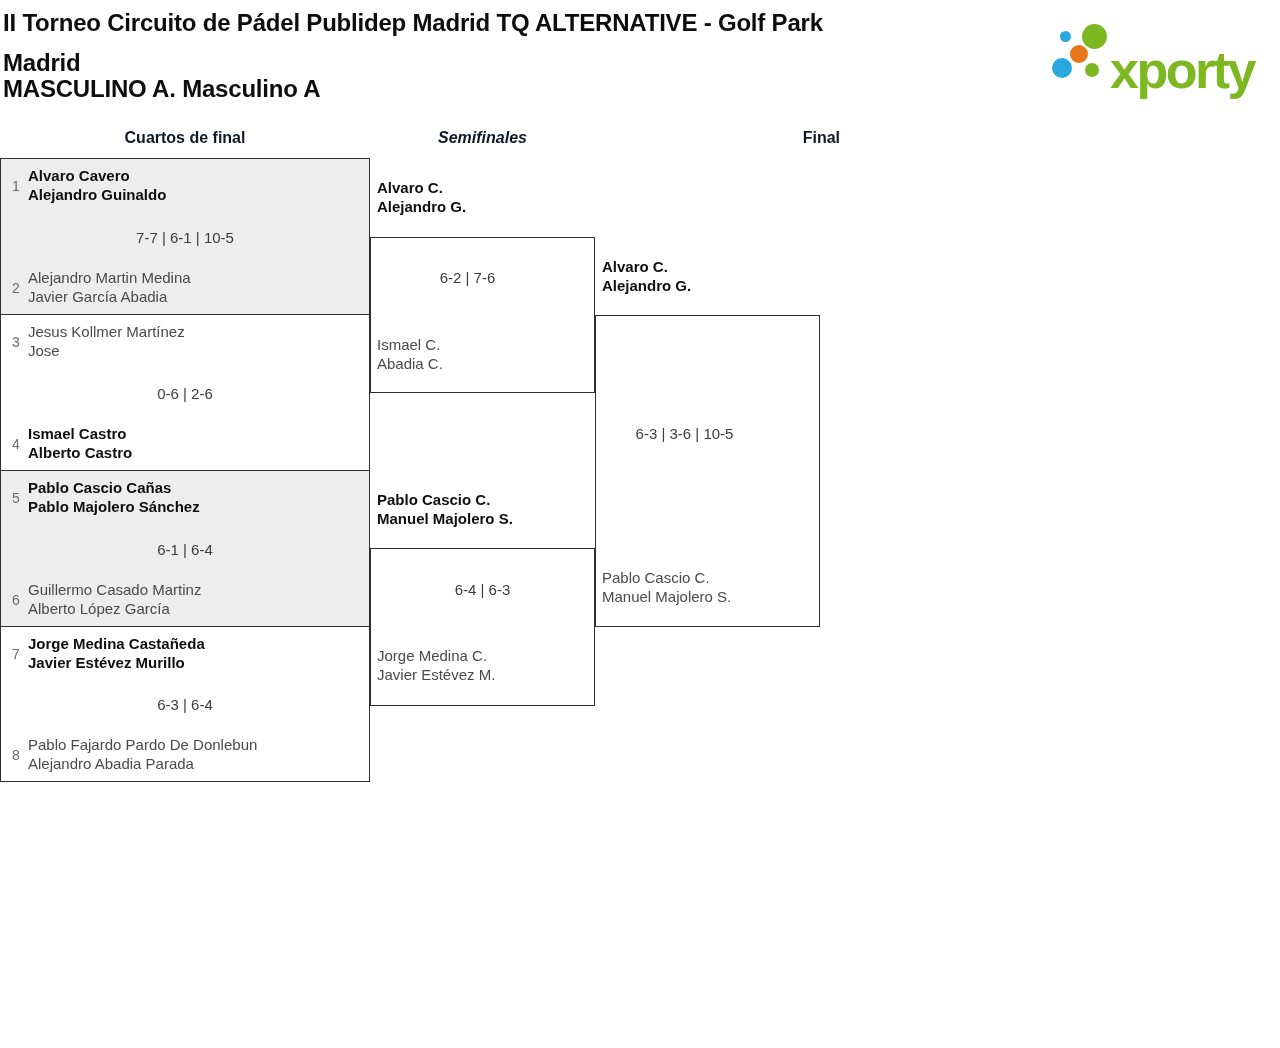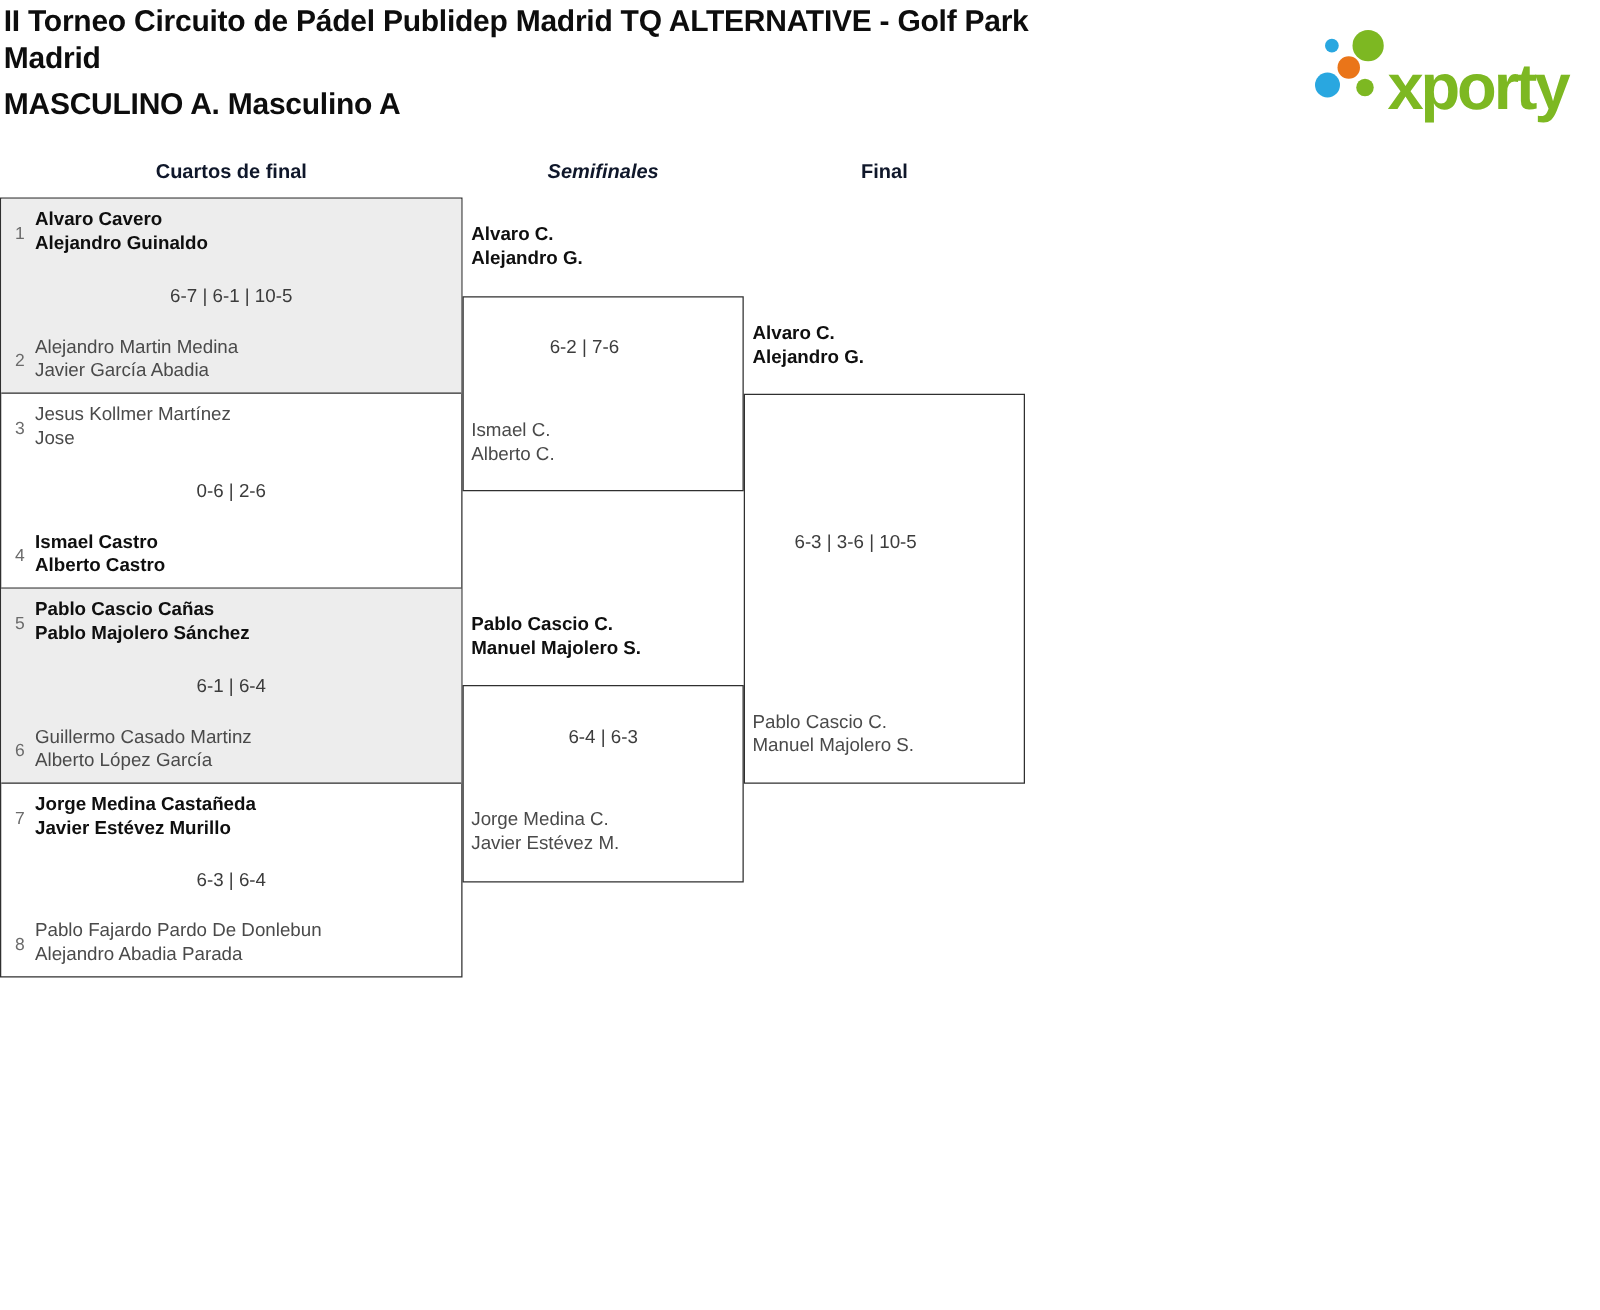--- a/index.html
+++ b/index.html
@@ -2,21 +2,21 @@
 <html><head>
 <meta charset="utf-8">
 <style>
   * { box-sizing: border-box; margin: 0; padding: 0; }
   html, body { width: 1280px; height: 1048px; background: #ffffff; }
   body { font-family: "Liberation Sans", sans-serif; position: relative; overflow: hidden; }
 
   
   .title {
     position: absolute; left: 3px; top: 3px; width: 892px;
-    font-size: 24px; line-height: 29px; font-weight: 700; color: #0d0d0d;
+    font-size: 24px; line-height: 40px; font-weight: 700; color: #0d0d0d;
     letter-spacing: -0.2px;
   }
   .category { top: 69px; width: 600px; }
 
   
   .logo { position: absolute; left: 1048px; top: 22px; width: 232px; height: 86px; cursor: pointer; }
   .dot { position: absolute; border-radius: 50%; }
   #dot-blue-small  { left: 12px; top: 9px;  width: 11px; height: 11px; background: #29a7e0; }
   #dot-green-big   { left: 34px; top: 2px;  width: 25px; height: 25px; background: #7db822; }
   #dot-orange      { left: 22px; top: 23px; width: 18px; height: 18px; background: #ea7519; }
@@ -28,21 +28,21 @@
     letter-spacing: -2.5px; color: #7db822;
   }
 
   
   .round-label {
     position: absolute; top: 129px; text-align: center;
     font-size: 16px; font-weight: 700; color: #0f172a;
   }
   #rl-0 { left: 0;     width: 370px; }
   #rl-1 { left: 370px; width: 225px; font-style: italic; }
-  #rl-2 { left: 595px; width: 225px; }
+  #rl-2 { left: 615px; width: 225px; text-align: right; }
 
   
   .qf-column {
     position: absolute; left: 0; top: 158px; width: 370px; height: 624px;
     border: 1px solid #2f2f2f; background: #fff;
   }
   .match-block { position: relative; height: 156px; border-bottom: 1px solid #2f2f2f; }
   .match-block:last-child { height: 154px; border-bottom: none; }
   .match-block.alt { background: #ededed; }
 
@@ -99,21 +99,21 @@
 <div class="qf-column">
 
   <div class="match-block alt">
     <div class="team t1 winner">
       <span class="seed">1</span>
       <span class="names">
         <span class="pl">Alvaro Cavero</span>
         <span class="pl">Alejandro Guinaldo</span>
       </span>
     </div>
-    <div class="score">6-7 | 6-1 | 10-5</div>
+    <div class="score">7-7 | 6-1 | 10-5</div>
     <div class="team t2">
       <span class="seed">2</span>
       <span class="names">
         <span class="pl">Alejandro Martin Medina</span>
         <span class="pl">Javier García Abadia</span>
       </span>
     </div>
   </div>
 
   <div class="match-block">
@@ -176,21 +176,21 @@
 <div class="box" id="sf2-box"></div>
 <div class="box" id="final-box"></div>
 
 <div class="float-team winner" id="sf1-t1">
   <span class="pl">Alvaro C.</span>
   <span class="pl">Alejandro G.</span>
 </div>
 <div class="float-score" id="sf1-score">6-2 | 7-6</div>
 <div class="float-team" id="sf1-t2">
   <span class="pl">Ismael C.</span>
-  <span class="pl">Alberto C.</span>
+  <span class="pl">Abadia C.</span>
 </div>
 
 <div class="float-team winner" id="sf2-t1">
   <span class="pl">Pablo Cascio C.</span>
   <span class="pl">Manuel Majolero S.</span>
 </div>
 <div class="float-score" id="sf2-score">6-4 | 6-3</div>
 <div class="float-team" id="sf2-t2">
   <span class="pl">Jorge Medina C.</span>
   <span class="pl">Javier Estévez M.</span>

